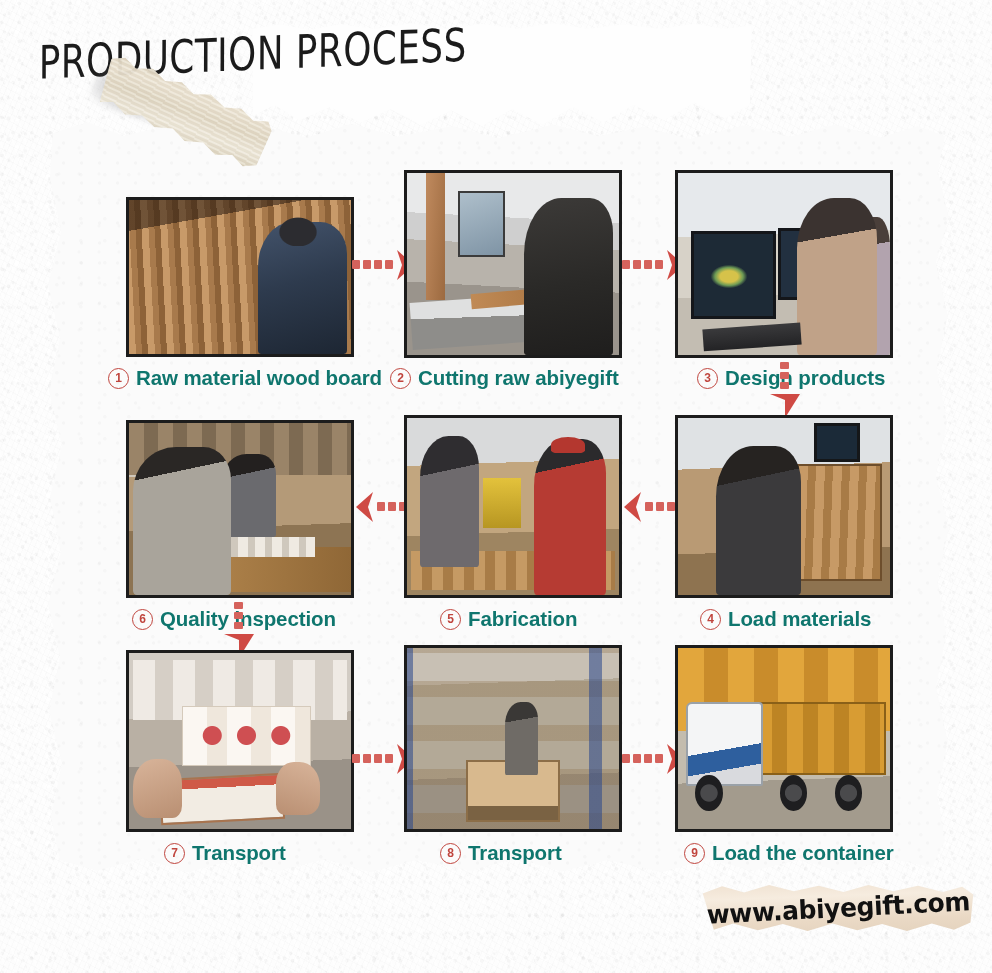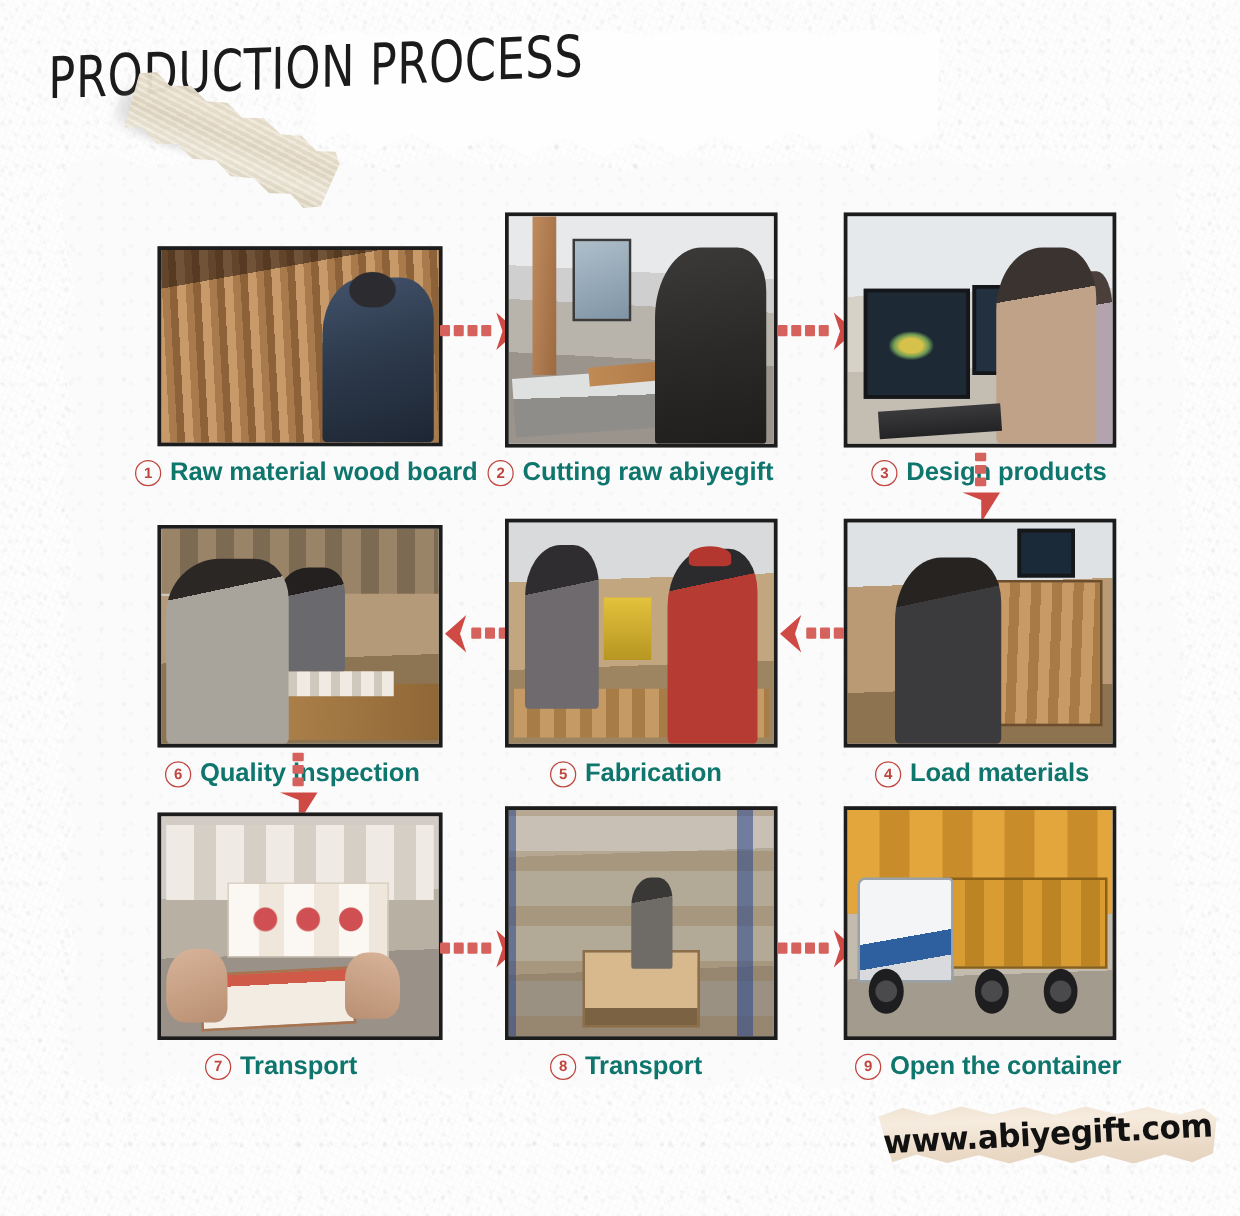--- a/index.html
+++ b/index.html
@@ -634,19 +634,19 @@
       <div class="trailer"></div>
       <div class="cab"></div>
       <div class="wheel1"></div>
       <div class="wheel2"></div>
       <div class="wheel3"></div>
     </div>
   </div>
 </div>
 <div class="caption" style="left:684px;top:841px;">
   <span class="num">9</span>
-  <span class="cap-text">Open the container</span>
+  <span class="cap-text">Load the container</span>
 </div>
 
 <div id="site-strip"></div>
 <div id="site-text">
   <span>www.abiyegift.com</span>
 </div>
 
 </body></html>

